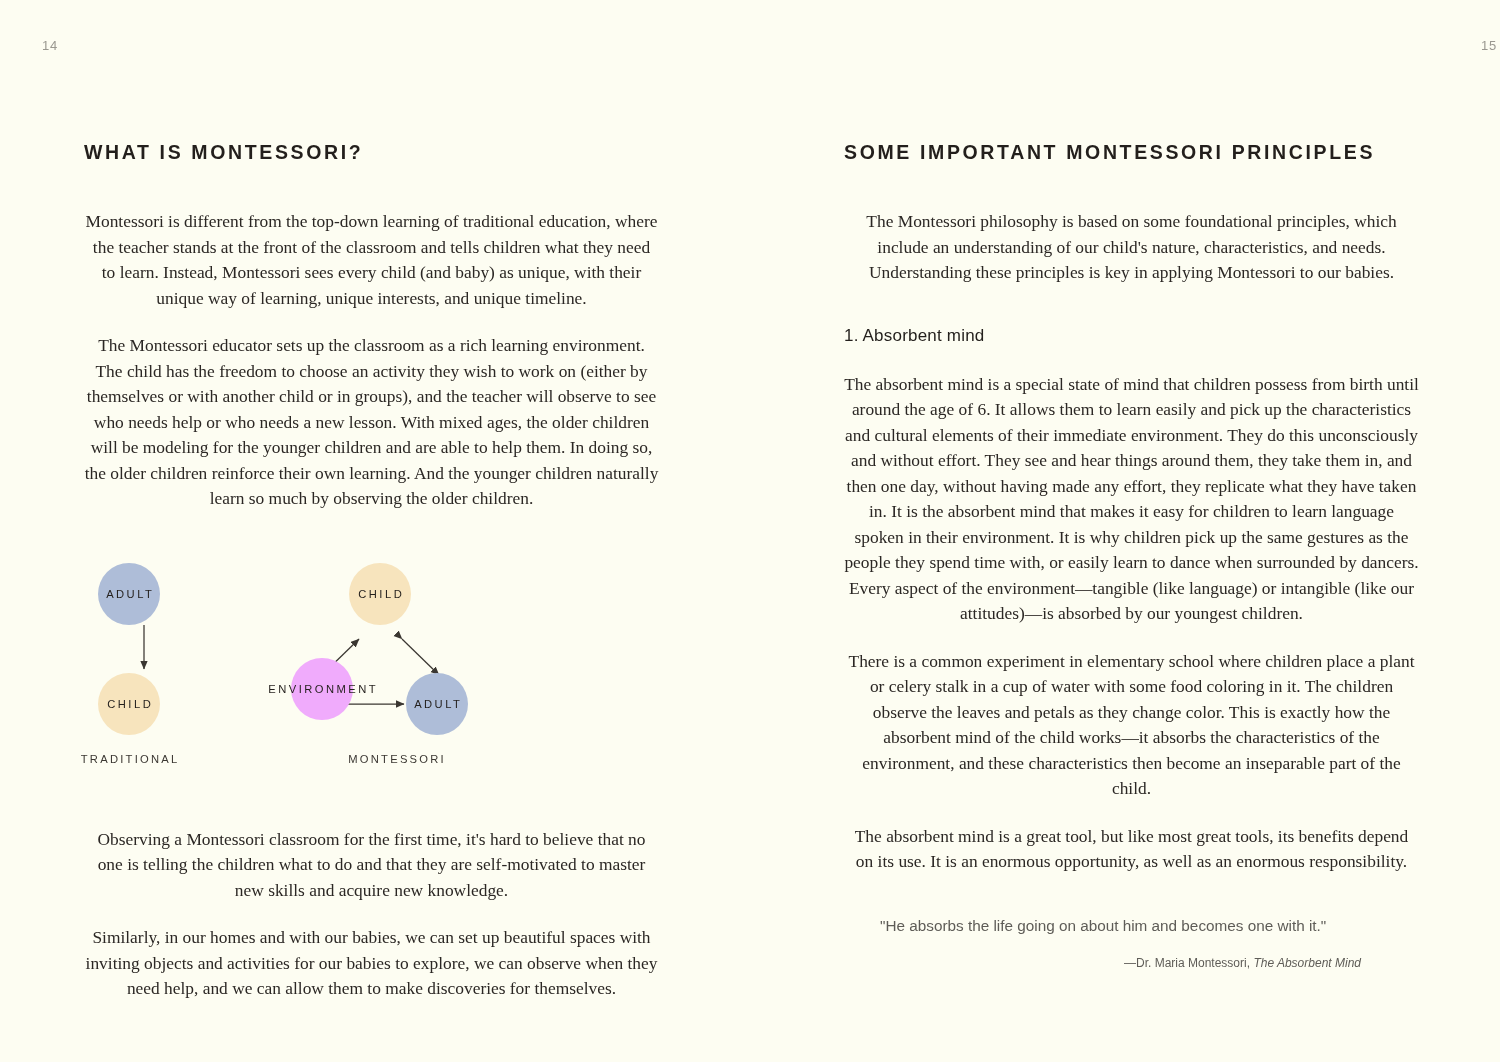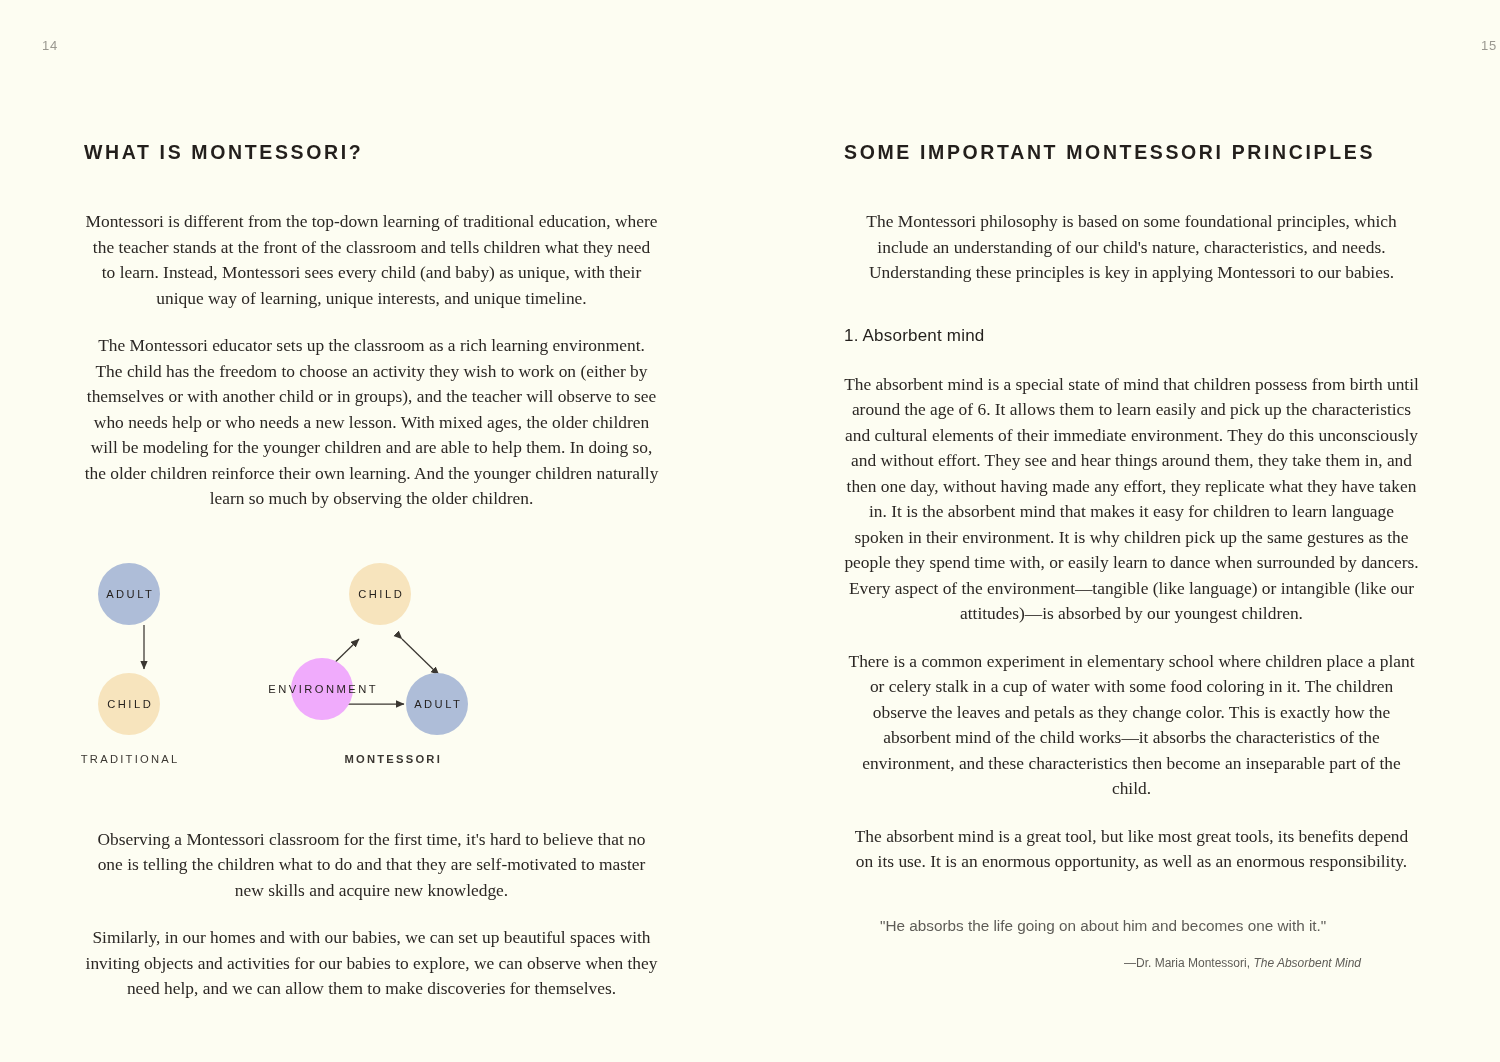--- a/index.html
+++ b/index.html
@@ -193,21 +193,21 @@
       </div>
 
       <div class="node" style="left:207px; top:120px; width:62px; height:62px; background:#f0abfc;">
         <span class="node-label outside">ENVIRONMENT</span>
       </div>
 
       <div class="node" style="left:322px; top:135px; width:62px; height:62px; background:#aebdd8;">
         <span class="node-label">ADULT</span>
       </div>
 
-      <div class="caption" style="left:250px; top:215px; width:108px; text-align:right;font-weight:bold;">MONTESSORI</div>
+      <div class="caption" style="left:258px; top:215px; width:108px; text-align:center;">MONTESSORI</div>
     </div>
 
     <p class="body">Observing a Montessori classroom for the first time, it's hard to believe that no one is telling the children what to do and that they are self-motivated to master new skills and acquire new knowledge.</p>
     <p class="body">Similarly, in our homes and with our babies, we can set up beautiful spaces with inviting objects and activities for our babies to explore, we can observe when they need help, and we can allow them to make discoveries for themselves.</p>
   </div>
 
   <div class="page page-right">
 
     <h1 class="section-title">SOME IMPORTANT MONTESSORI PRINCIPLES</h1>
 

